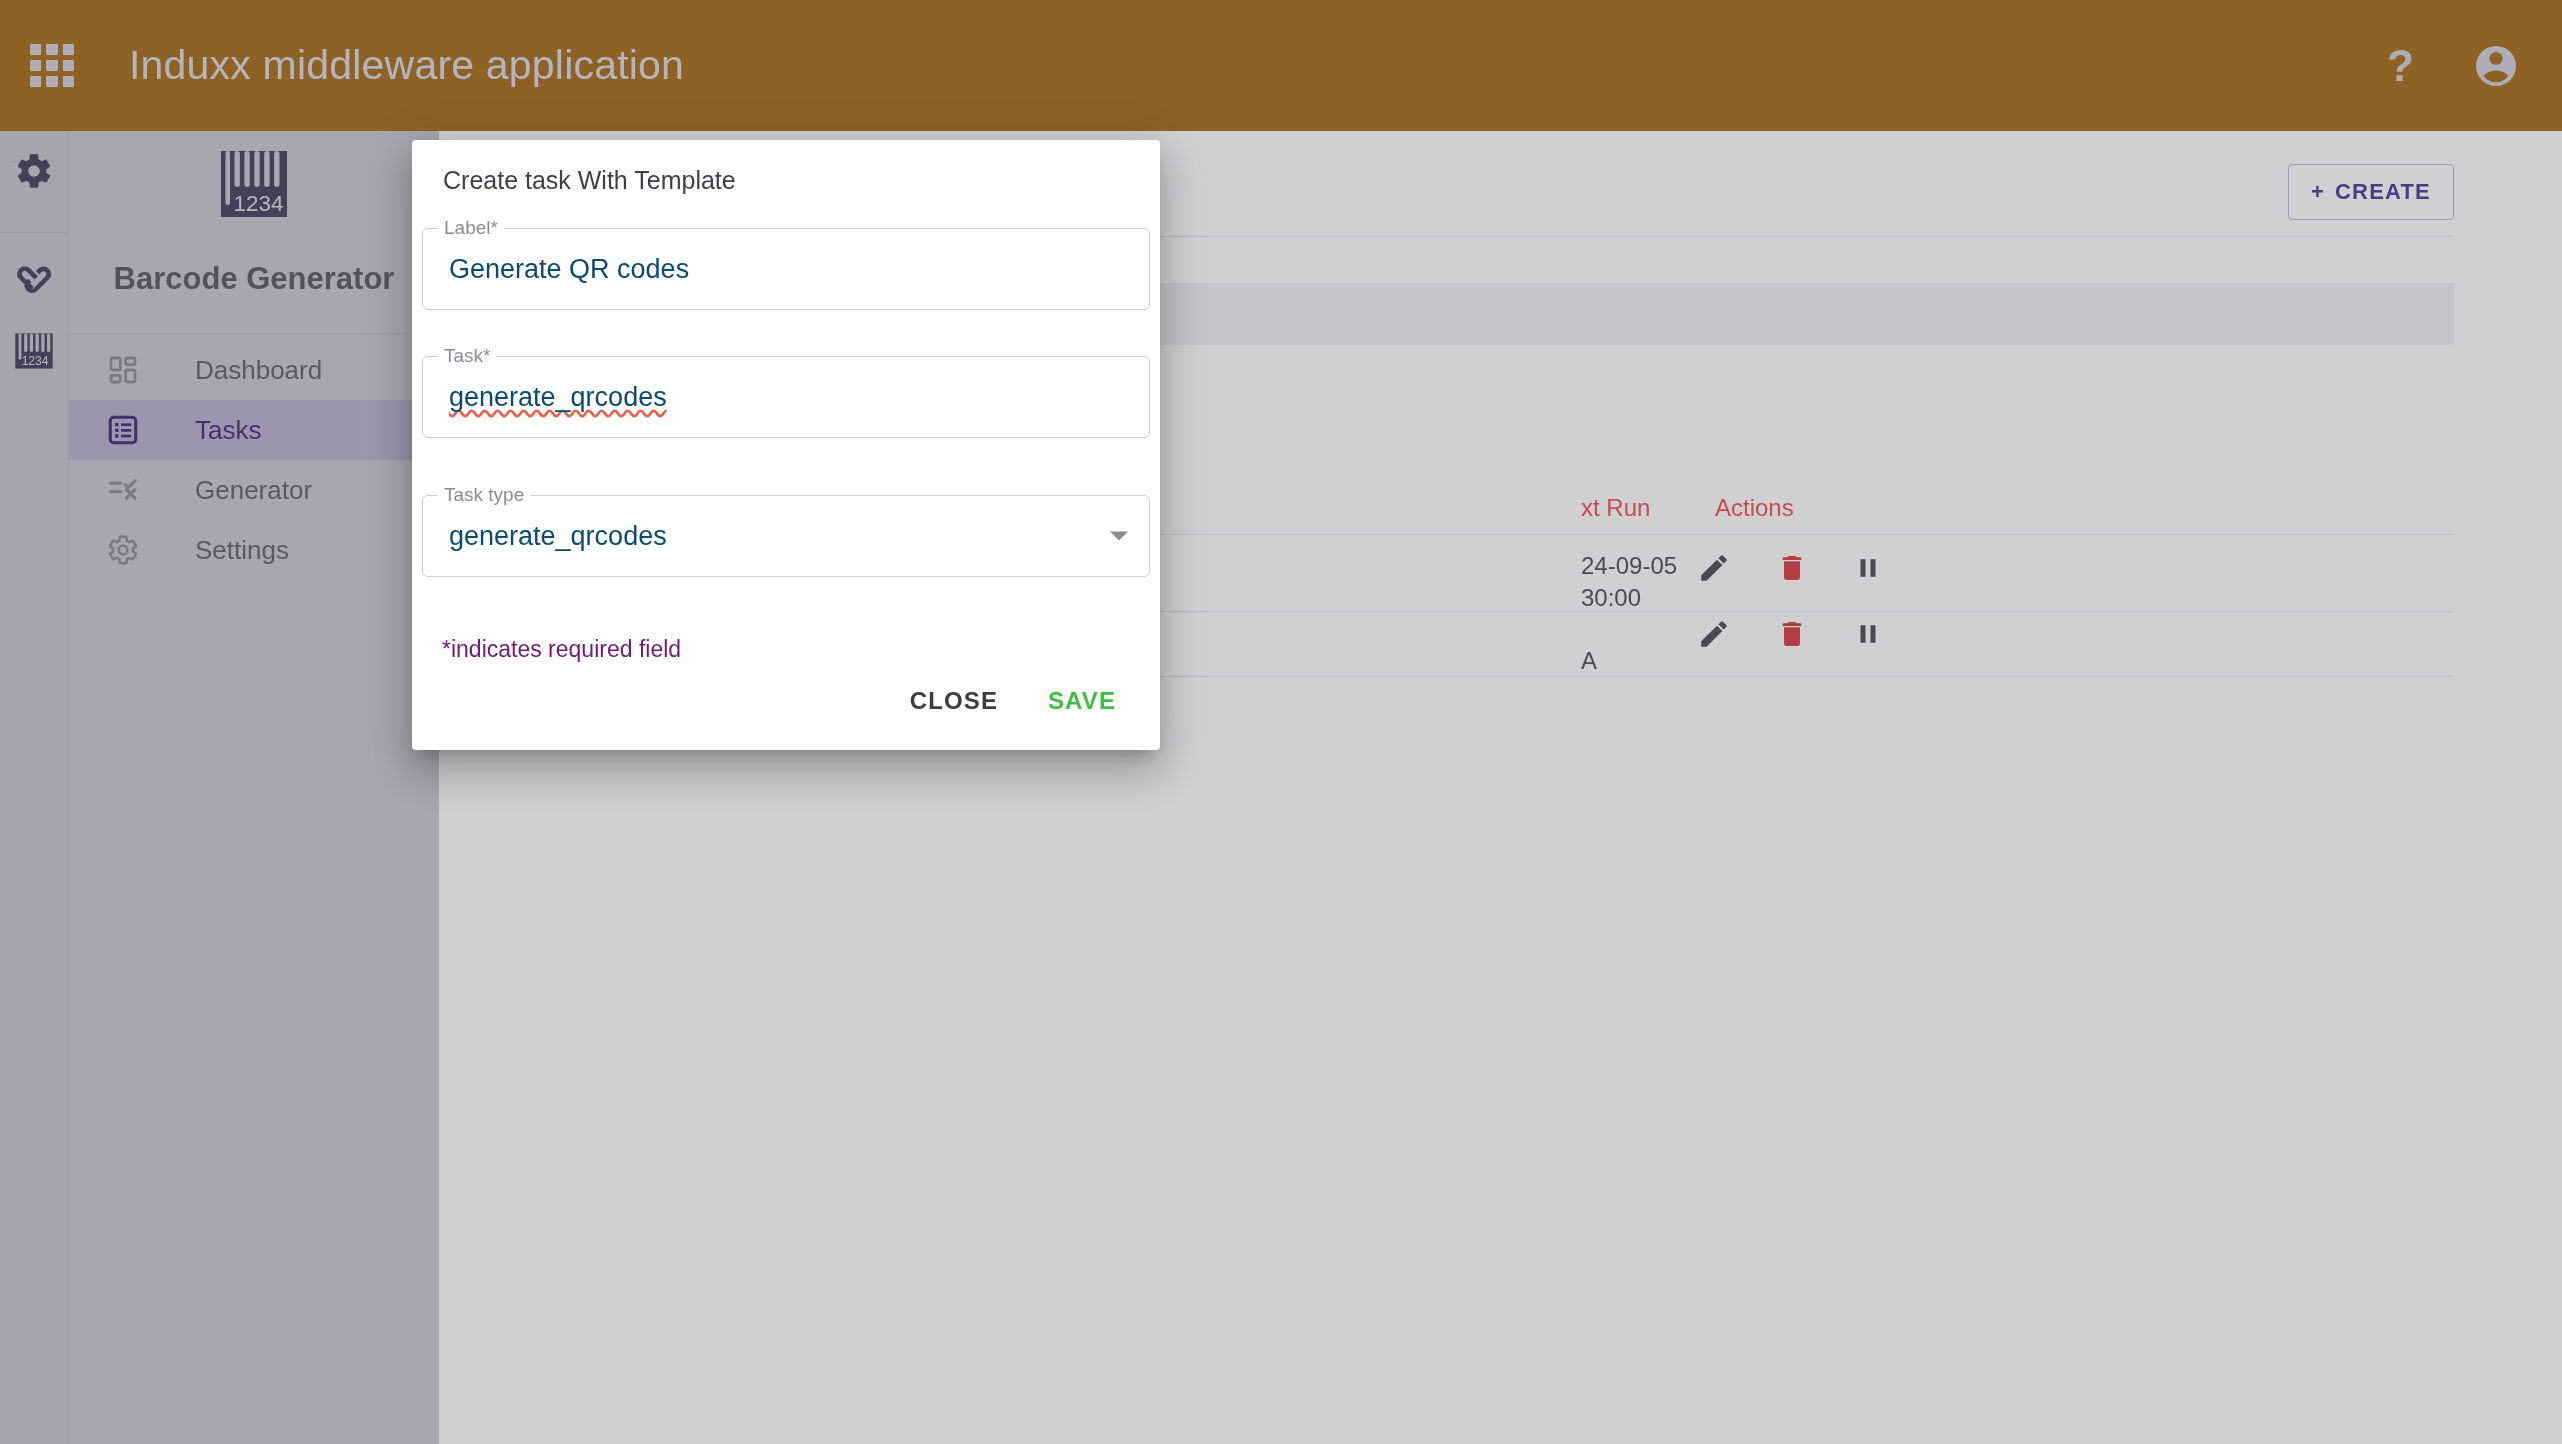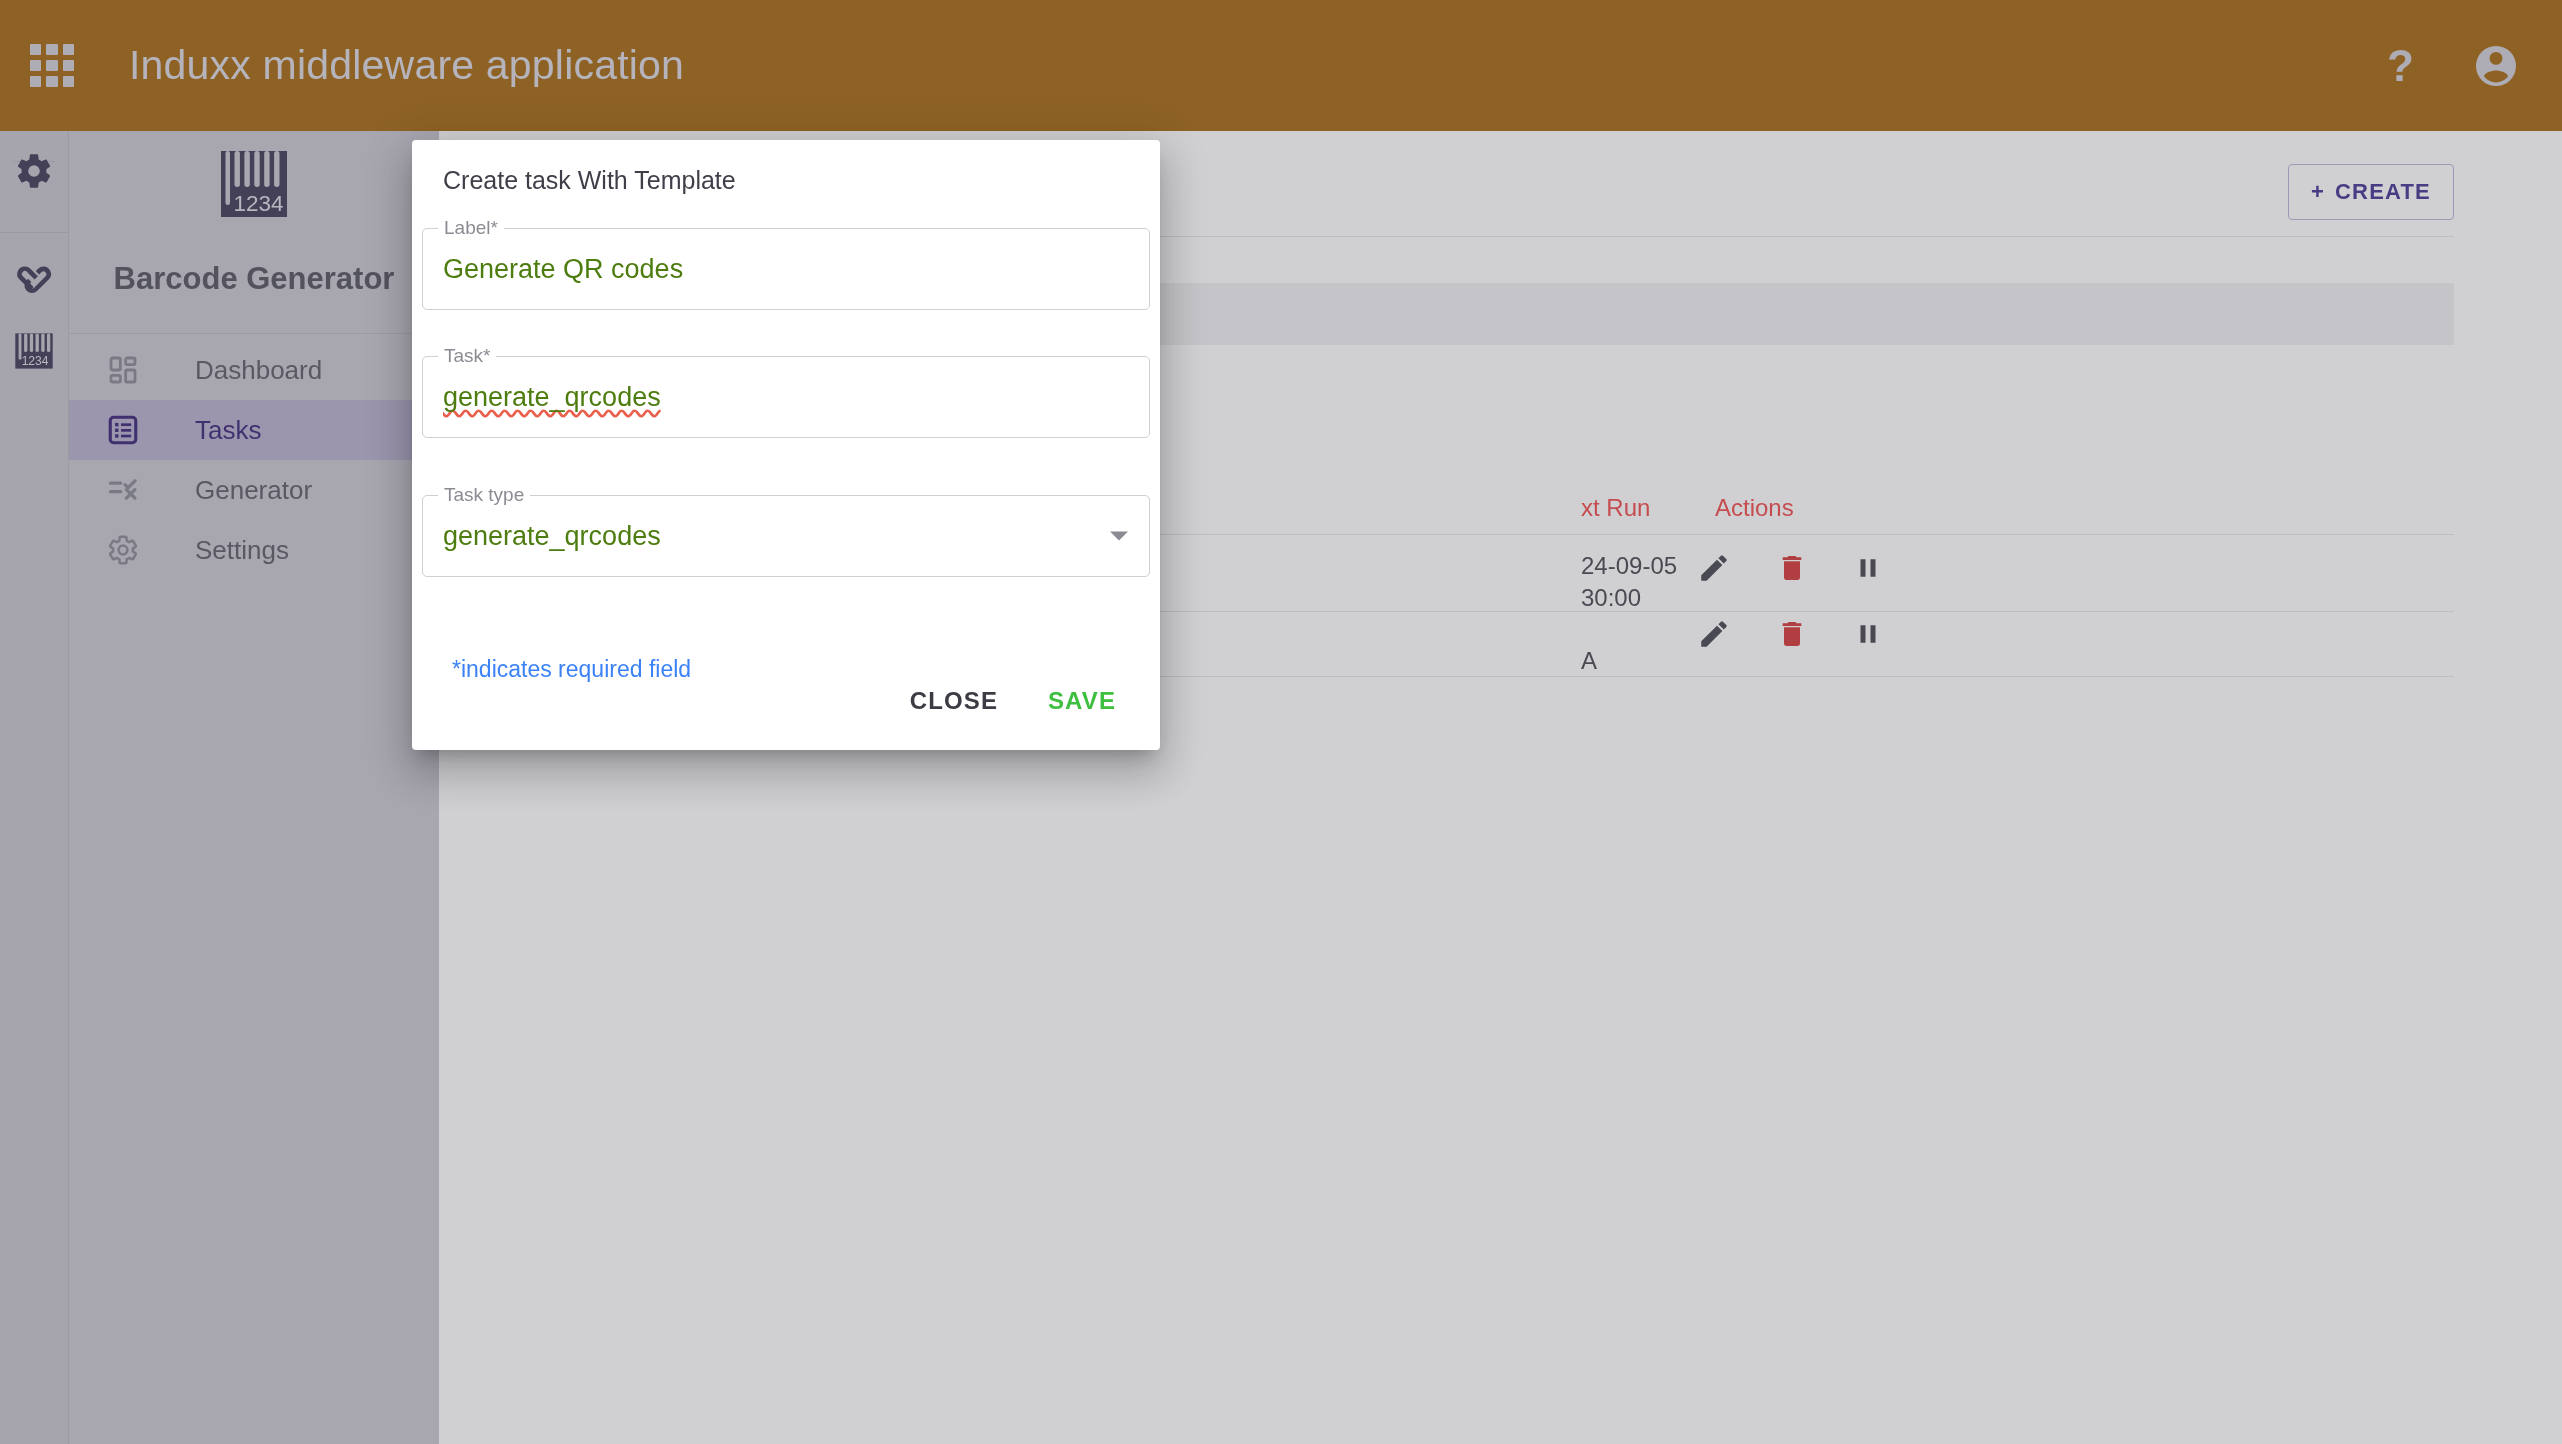--- a/index.html
+++ b/index.html
@@ -95,34 +95,34 @@
   .field { position: relative; margin: 0 auto; width: 728px; height: 82px; }
   .field .outline {
     position: absolute; inset: 0; border: 1px solid #cfcfd4; border-radius: 5px;
     pointer-events: none;
   }
   .field .notch {
     position: absolute; left: 16px; top: -11px; background: #fff; padding: 0 6px;
     font-size: 19px; color: #8b8b93; line-height: 22px;
   }
   .field .fval {
-    position: absolute; left: 21px; top: 50%; transform: translateY(-50%);
-    font-size: 27px; color: #4d7c0f;
+    position: absolute; left: 27px; top: 50%; transform: translateY(-50%);
+    font-size: 27px; color: #0c4a6e;
   }
   .field .fval.misspelled {
     text-decoration: underline wavy #e8604c;
     text-decoration-skip-ink: none;
     text-underline-offset: 4px;
   }
   .field .caret {
     position: absolute; right: 22px; top: 50%; transform: translateY(-50%);
     width: 0; height: 0; border-left: 9px solid transparent;
     border-right: 9px solid transparent; border-top: 9px solid #8b8b93;
   }
-  .req-note { position: absolute; left: 30px; top: 516px; font-size: 23px; color: #3b82f6; margin-left: 10px; }
+  .req-note { position: absolute; left: 30px; top: 496px; font-size: 23px; color: #701a75; }
   .dlg-actions { position: absolute; right: 24px; bottom: 22px; display: flex;
     align-items: flex-end; gap: 10px; }
   .dlg-btn { height: 54px; padding: 0 20px; border: none; background: transparent;
     font-size: 24px; font-weight: 600; letter-spacing: 1.1px; cursor: pointer;
     font-family: "Liberation Sans", sans-serif; border-radius: 4px; }
   .btn-close { color: #3c3c45; }
   .btn-save { color: #3fbf3f; }
 </style>
 </head>
 <body>

